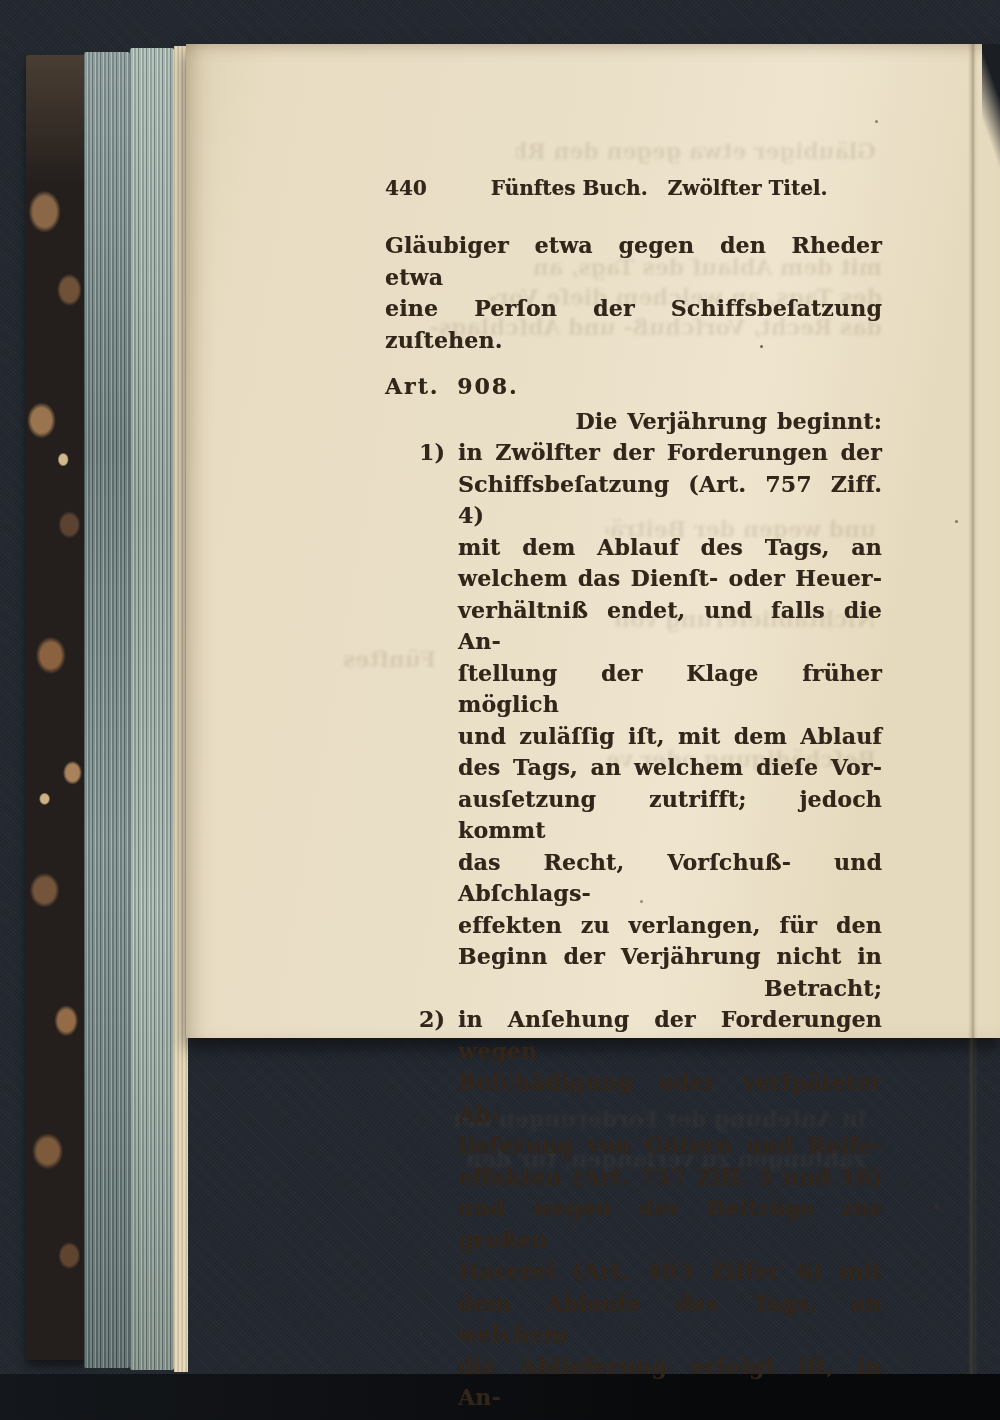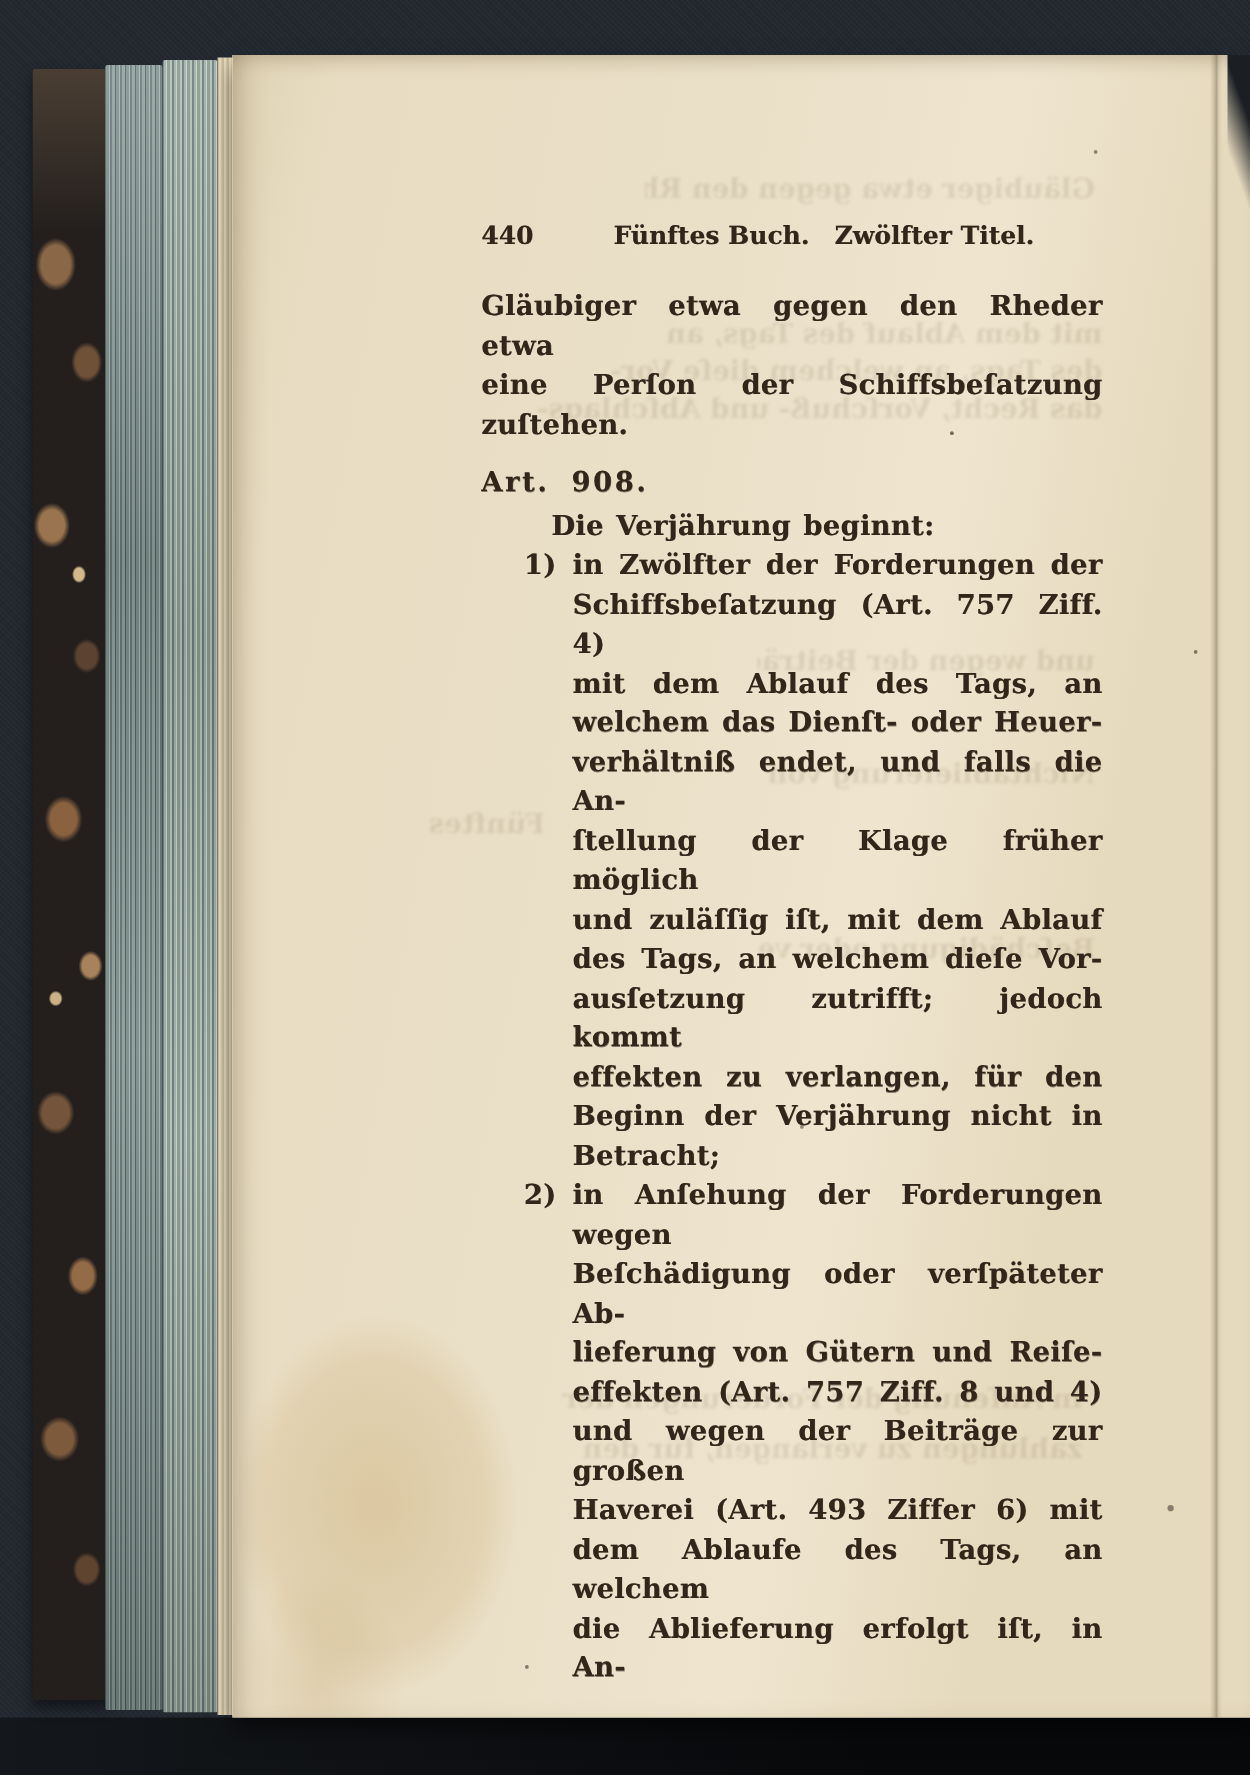--- a/index.html
+++ b/index.html
@@ -45,21 +45,21 @@
     background-image:
       linear-gradient(180deg, rgba(255,255,255,.10), rgba(0,0,0,.08) 35%, rgba(255,255,255,.05) 65%, rgba(0,0,0,.16)),
       repeating-linear-gradient(90deg,#6a7b7b 0 1px,#9fafa7 1px 3px,#c3cec2 3px 4px,#87988f 4px 6px,#b0bfb4 6px 8px);
   }
   .edges-c{
     position:absolute;left:174px;top:46px;width:14px;height:1326px;
     background-image:repeating-linear-gradient(90deg,#cabd9f 0 1px,#e6dabd 1px 3px,#d6c9ab 3px 4px);
   }
   
   .page{
-    position:absolute;left:186px;top:44px;width:814px;height:1330px;
+    position:absolute;left:186px;top:44px;width:814px;height:994px;
     background-color:#e8dcc2;
     background-image:
       radial-gradient(150px 200px at 115px 1160px, rgba(199,166,107,.40), rgba(199,166,107,.22) 58%, rgba(199,166,107,0) 76%),
       radial-gradient(90px 120px at 70px 1300px, rgba(190,158,100,.25), rgba(190,158,100,0) 75%),
       linear-gradient(100deg,#dfd3b6 0px,#e8dcc2 90px,#eae0c8 420px,#efe5cf 620px,#e6dabe 800px);
     box-shadow:0 10px 16px rgba(0,0,0,.5), inset 16px 0 22px -12px rgba(100,78,46,.38), inset 0 14px 16px -12px rgba(110,88,55,.30);
   }
   .crease{
     position:absolute;left:782px;top:0;width:10px;height:1330px;
     background:linear-gradient(90deg, rgba(120,100,70,0), rgba(120,100,70,.30) 4px, rgba(60,48,32,.35) 5px, rgba(120,100,70,.12) 7px, rgba(120,100,70,0));
@@ -77,21 +77,21 @@
   }
   .running-head .pageno{margin-right:64px;}
   .running-head .book{margin-right:20px;}
   .text{
     position:absolute;left:199px;top:186px;width:497px;
     font-size:22px;line-height:31.5px;font-weight:700;color:#322519;
     letter-spacing:.2px;word-spacing:2px;
     text-shadow:.3px .3px .5px rgba(50,37,25,.55);
   }
   .jline{text-align:justify;text-align-last:justify;text-justify:inter-word;}
-  .lline{text-align:left;}
+  .lline{text-align:right;}
   .art{text-align:left;letter-spacing:2px;word-spacing:8px;margin-top:15px;margin-bottom:3px;}
   .lead{padding-left:56px;}
   .item{position:relative;padding-left:73px;}
   .item .num{position:absolute;left:34px;top:0;}
   
   .ghost{
     position:absolute;transform:scaleX(-1);filter:blur(1.4px);opacity:.15;
     color:#6e5c40;font-weight:700;font-size:22px;line-height:30px;
     white-space:nowrap;overflow:hidden;pointer-events:none;
   }
@@ -147,31 +147,32 @@
         <span class="num">1)</span>
         <div class="jline">in Zwölfter der Forderungen der</div>
         <div class="jline">Schiffsbeſatzung (Art. 757 Ziff. 4)</div>
         <div class="jline">mit dem Ablauf des Tags, an</div>
         <div class="jline">welchem das Dienſt- oder Heuer-</div>
         <div class="jline">verhältniß endet, und falls die An-</div>
         <div class="jline">ſtellung der Klage früher möglich</div>
         <div class="jline">und zuläſſig iſt, mit dem Ablauf</div>
         <div class="jline">des Tags, an welchem dieſe Vor-</div>
         <div class="jline">ausſetzung zutrifft; jedoch kommt</div>
+        <div class="jline">das Recht, Vorſchuß- und Abſchlags-</div>
         <div class="jline">effekten zu verlangen, für den</div>
         <div class="jline">Beginn der Verjährung nicht in</div>
         <div class="lline">Betracht;</div>
       </div>
 
       <div class="item">
         <span class="num">2)</span>
         <div class="jline">in Anſehung der Forderungen wegen</div>
         <div class="jline">Beſchädigung oder verſpäteter Ab-</div>
         <div class="jline">lieferung von Gütern und Reiſe-</div>
-        <div class="jline">effekten (Art. 757 Ziff. 8 und 4)</div>
+        <div class="jline">effekten (Art. 757 Ziff. 5 und 10)</div>
         <div class="jline">und wegen der Beiträge zur großen</div>
         <div class="jline">Haverei (Art. 493 Ziffer 6) mit</div>
         <div class="jline">dem Ablaufe des Tags, an welchem</div>
         <div class="jline">die Ablieferung erfolgt iſt, in An-</div>
 
       </div>
     </div>
   </div>
 </div>
 

